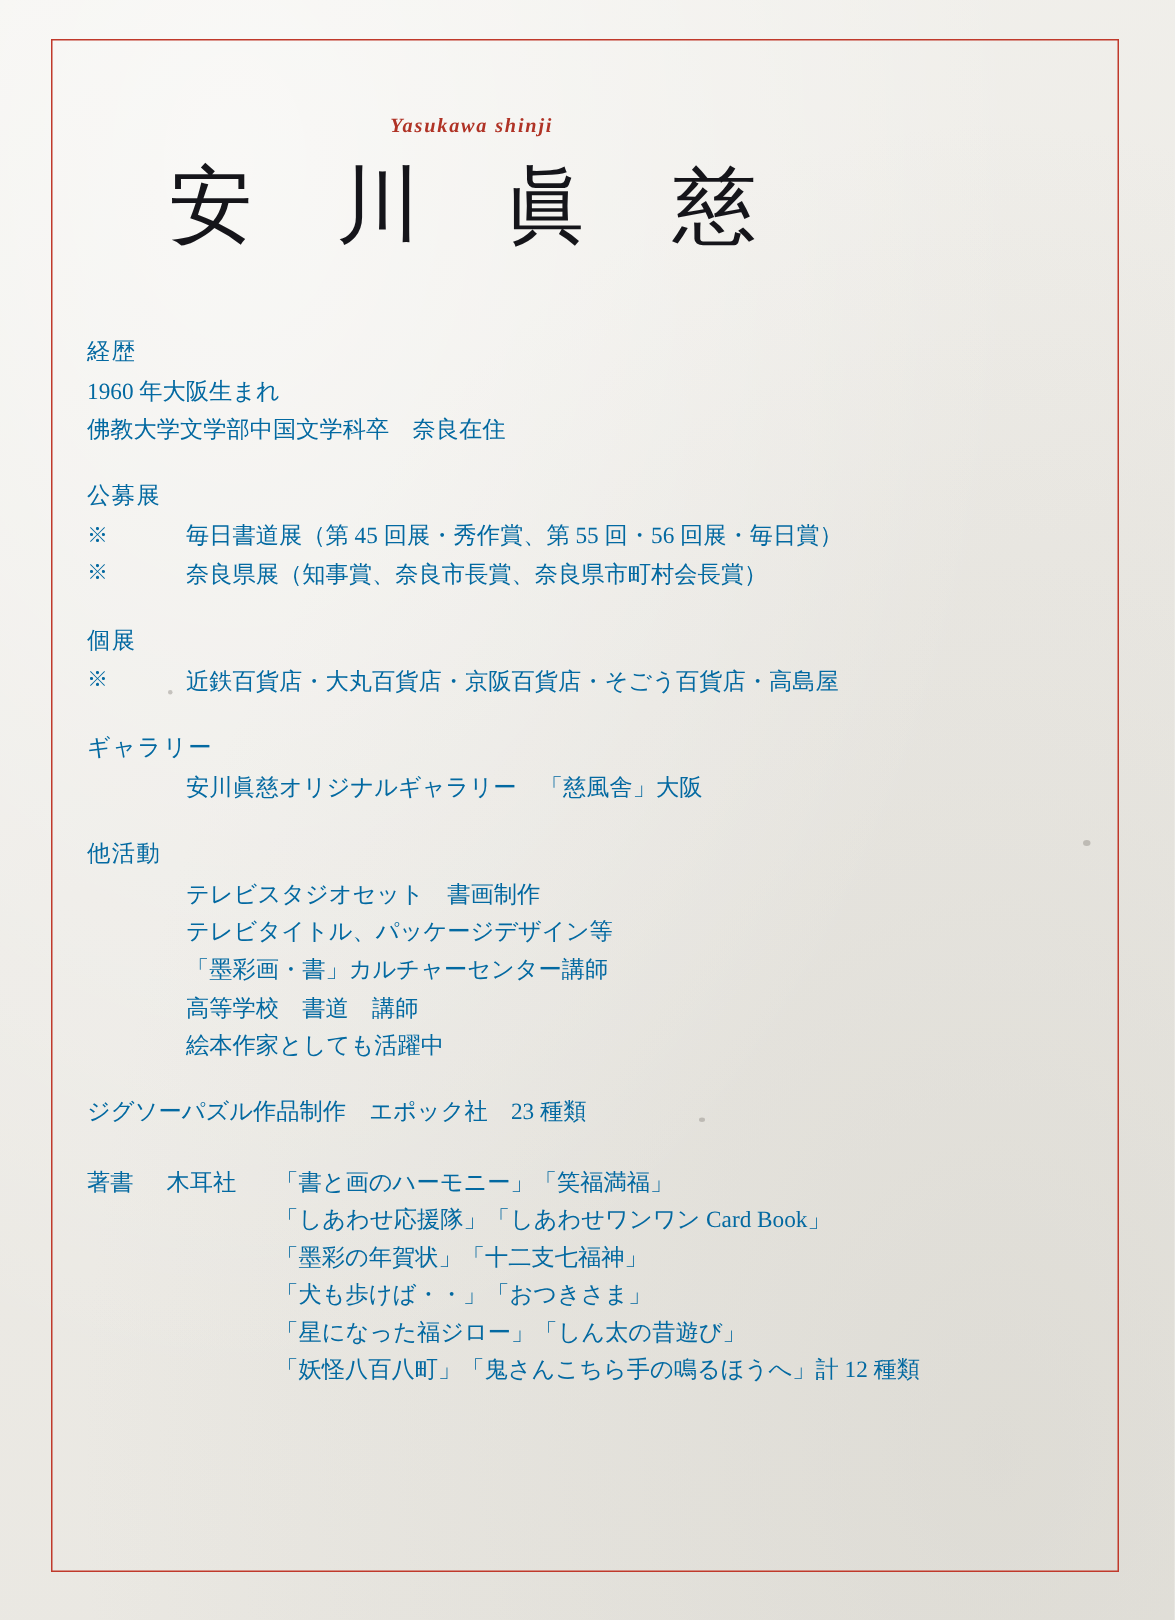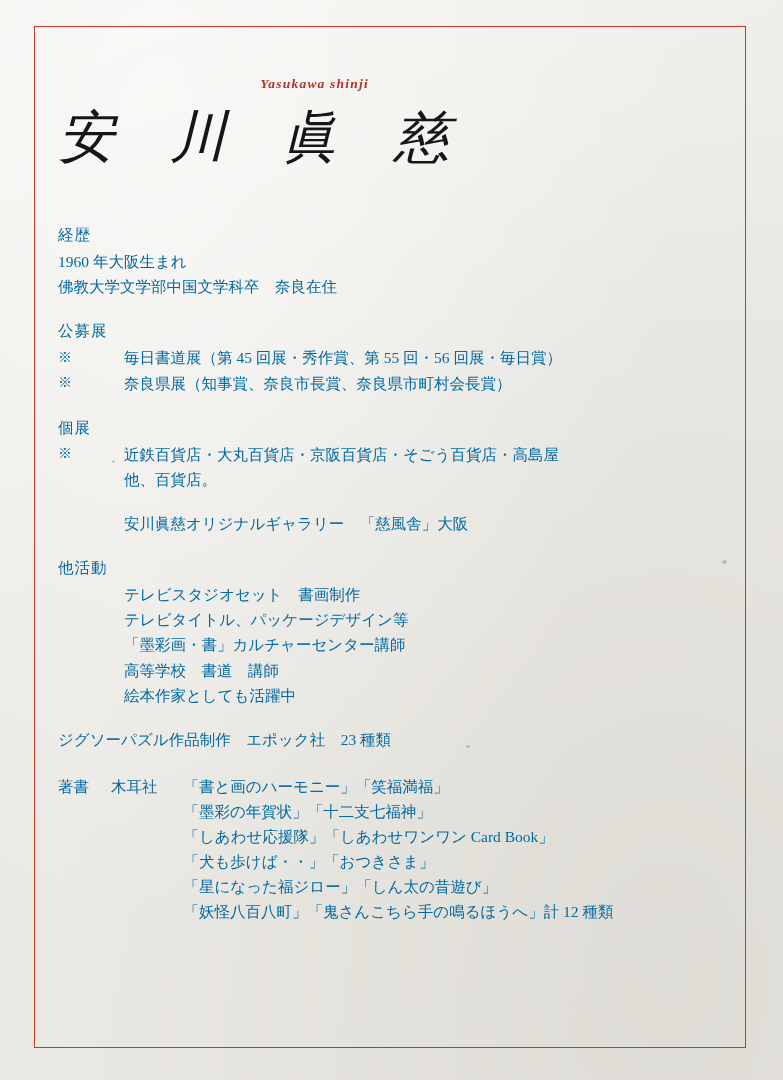--- a/index.html
+++ b/index.html
@@ -45,27 +45,27 @@
     text-align: center;
     color: #b03326;
     font-size: 13.5px;
     font-weight: bold;
     font-style: italic;
     letter-spacing: 1.2px;
     margin: 18px 0 0 0;
     font-family: "Liberation Serif", serif;
   }
   .name {
+    text-align: center;
     font-size: 56px;
     letter-spacing: 12px;
     margin: 8px 0 0 0;
     font-weight: 500;
     color: #15151a;
     font-family: "DejaVu Serif", "Liberation Serif", serif;
-    font-style: italic;
   }
   .name .gap {
     display: inline-block;
     width: 44px;
   }
   .body {
     margin-top: 46px;
     font-size: 15.5px;
     line-height: 1.62;
     color: #0369a1;
@@ -163,27 +163,24 @@
         <span class="txt">奈良県展（知事賞、奈良市長賞、奈良県市町村会長賞）</span>
       </div>
     </div>
 
     <div class="section">
       <div class="sec-head">個展</div>
       <div class="line">
         <span class="marker">※</span>
         <span class="txt">近鉄百貨店・大丸百貨店・京阪百貨店・そごう百貨店・高島屋</span>
       </div>
-      <div class="line">
-        <span class="marker"></span>
-        <span class="txt">他、百貨店。</span>
-      </div>
-    </div>
-
-    <div class="section">
+    </div>
+
+    <div class="section">
+      <div class="sec-head">ギャラリー</div>
       <div class="line indent-2">
         <span class="txt">安川眞慈オリジナルギャラリー　「慈風舎」大阪</span>
       </div>
     </div>
 
     <div class="section">
       <div class="sec-head">他活動</div>
       <div class="line indent-2">
         <span class="txt">テレビスタジオセット　書画制作</span>
       </div>
@@ -203,22 +200,22 @@
 
     <div class="section sec-gap-md">
       <div class="plain">ジグソーパズル作品制作　エポック社　23 種類</div>
     </div>
 
     <div class="books">
       <div class="books-label">著書</div>
       <div class="books-pub">木耳社</div>
       <div class="books-list">
         <div>「書と画のハーモニー」「笑福満福」</div>
+        <div>「しあわせ応援隊」「しあわせワンワン Card Book」</div>
         <div>「墨彩の年賀状」「十二支七福神」</div>
-        <div>「しあわせ応援隊」「しあわせワンワン Card Book」</div>
         <div>「犬も歩けば・・」「おつきさま」</div>
         <div>「星になった福ジロー」「しん太の昔遊び」</div>
         <div>「妖怪八百八町」「鬼さんこちら手の鳴るほうへ」計 12 種類</div>
       </div>
     </div>
 
   </div>
 </div>
 
 </body></html>

